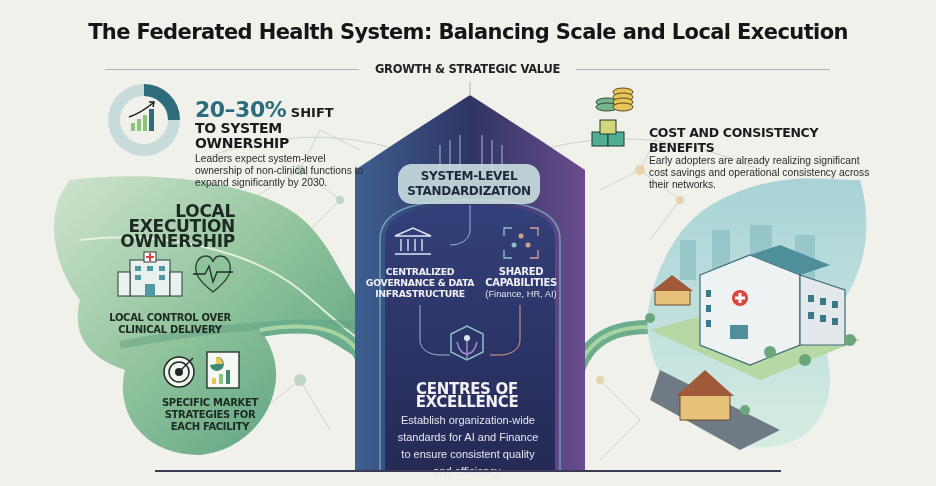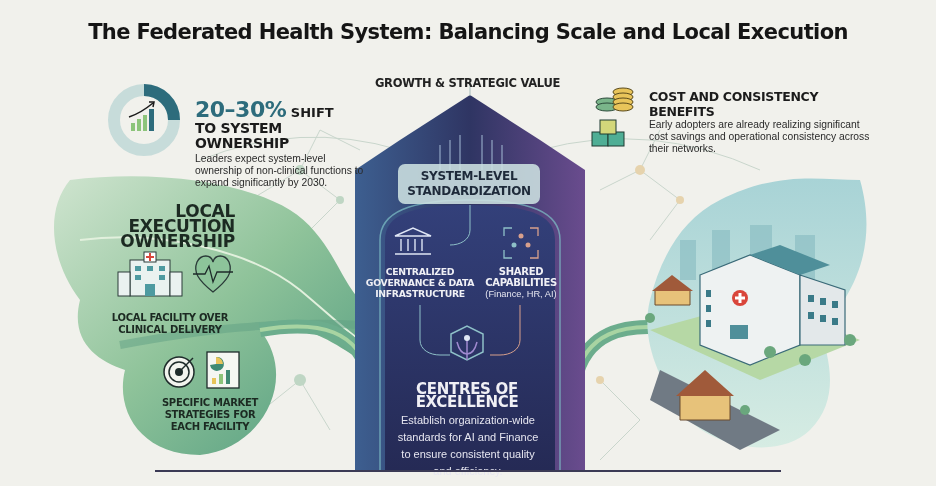--- a/index.html
+++ b/index.html
@@ -1,43 +1,43 @@
 <!DOCTYPE html>
 <html><head>
 <meta charset="utf-8">
 <style>
   * { box-sizing: border-box; margin: 0; padding: 0; }
   html, body { width: 936px; height: 486px; overflow: hidden; }
   body { background: #f1f1ec; font-family: "Liberation Sans", sans-serif; color: #1e1e1e; position: relative; }
 
   .title { position: absolute; top: 20px; left: 0; width: 936px; text-align: center; font-family: "DejaVu Sans", sans-serif; font-weight: bold; font-size: 21px; letter-spacing: -0.6px; color: #151515; }
-  .subtitle-row { position: absolute; top: 60px; left: 105px; width: 725px; height: 18px; display: flex; align-items: center; gap: 16px; flex-direction: column; }
+  .subtitle-row { position: absolute; top: 60px; left: 105px; width: 725px; height: 18px; display: flex; align-items: center; gap: 16px; }
   .subtitle-row .rule { flex: 1; height: 1px; background: #a7bcbb; }
   .subtitle { font-family: "DejaVu Sans", sans-serif; font-weight: bold; font-size: 11.5px; letter-spacing: -0.3px; color: #222; }
 
   .bg-svg { position: absolute; left: 0; top: 0; }
 
   .stat-block { position: absolute; left: 107px; top: 83px; width: 260px; height: 80px; }
   .stat-text { position: absolute; left: 88px; top: 16px; width: 180px; }
   .stat-big { font-family: "DejaVu Sans", sans-serif; font-weight: bold; font-size: 22px; color: #2d6c7c; letter-spacing: -0.5px; line-height: 22px; }
   .stat-shift { font-family: "DejaVu Sans", sans-serif; font-size: 13px; font-weight: bold; color: #1b1b1b; }
   .stat-head2 { font-family: "DejaVu Sans", sans-serif; font-weight: bold; font-size: 14px; color: #1b1b1b; line-height: 15px; letter-spacing: -0.3px; }
   .stat-desc { font-size: 10.3px; color: #2a2a2a; line-height: 12px; margin-top: 2px; }
 
   .cost-block { position: absolute; left: 592px; top: 85px; width: 300px; height: 80px; }
   .cost-text { position: absolute; left: 57px; top: 4px; width: 230px; }
-  .cost-head { font-family: "DejaVu Sans", sans-serif; font-weight: bold; font-size: 12.5px; line-height: 15px; color: #1b1b1b; letter-spacing: -0.3px; }
+  .cost-head { font-family: "DejaVu Sans", sans-serif; font-weight: bold; font-size: 12.5px; line-height: 15px; color: #1b1b1b; letter-spacing: -0.3px; margin-top: 36px; }
   .cost-desc { font-size: 10.3px; color: #2a2a2a; line-height: 12px; margin-top: 0; }
 
   .label-dark { position: absolute; font-family: "DejaVu Sans", sans-serif; font-weight: bold; text-align: center; color: #1c2a22; letter-spacing: -0.3px; }
   .local-exec { left: 95px; top: 204px; width: 140px; font-size: 17px; line-height: 15px; text-align: right; }
   .local-control { left: 100px; top: 312px; width: 140px; font-size: 10px; line-height: 12px; }
   .specific { left: 150px; top: 397px; width: 120px; font-size: 10px; line-height: 12px; }
 
-  .std-box { position: absolute; left: 398px; top: 164px; width: 142px; height: 40px; background: rgba(205,225,225,0.88); border-radius: 7px; text-align: center; font-family: "DejaVu Sans", sans-serif; font-weight: bold; font-size: 12px; line-height: 15px; padding-top: 5px; color: #1e2a3a; letter-spacing: -0.3px; }
+  .std-box { position: absolute; left: 398px; top: 164px; width: 142px; height: 40px; background: rgba(205,225,225,0.88); border-radius: 14px; text-align: center; font-family: "DejaVu Sans", sans-serif; font-weight: bold; font-size: 12px; line-height: 15px; padding-top: 5px; color: #1e2a3a; letter-spacing: -0.3px; }
   .label-light { position: absolute; font-family: "DejaVu Sans", sans-serif; font-weight: bold; text-align: center; color: #f0f0f5; letter-spacing: -0.3px; }
   .gov { left: 365px; top: 266px; width: 110px; font-size: 9.3px; line-height: 11px; }
   .shared { left: 476px; top: 266px; width: 90px; font-size: 10px; line-height: 11px; }
   .shared-sub { position: absolute; left: 476px; top: 289px; width: 90px; text-align: center; font-size: 9.3px; color: #e6e6f0; }
   .centres { left: 404px; top: 383px; width: 126px; font-size: 15px; line-height: 13px; }
   .centres-desc { position: absolute; left: 396px; top: 412px; width: 144px; text-align: center; font-size: 11px; line-height: 17px; color: #e6e6f0; }
 
   .bottom-rule { position: absolute; left: 155px; top: 470px; width: 626px; height: 2px; background: #3b3a55; }
 </style>
 </head>
@@ -265,21 +265,21 @@
 </div>
 
 <div class="cost-block">
   <div class="cost-text">
     <div class="cost-head">COST AND CONSISTENCY BENEFITS</div>
     <div class="cost-desc">Early adopters are already realizing significant cost savings and operational consistency across their networks.</div>
   </div>
 </div>
 
 <div class="label-dark local-exec">LOCAL EXECUTION OWNERSHIP</div>
-<div class="label-dark local-control">LOCAL FACILITY OVER CLINICAL DELIVERY</div>
+<div class="label-dark local-control">LOCAL CONTROL OVER CLINICAL DELIVERY</div>
 <div class="label-dark specific">SPECIFIC MARKET STRATEGIES FOR EACH FACILITY</div>
 
 <div class="std-box">SYSTEM-LEVEL STANDARDIZATION</div>
 <div class="label-light gov">CENTRALIZED GOVERNANCE &amp; DATA INFRASTRUCTURE</div>
 <div class="label-light shared">SHARED CAPABILITIES</div>
 <div class="shared-sub">(Finance, HR, AI)</div>
 <div class="label-light centres">CENTRES OF EXCELLENCE</div>
 <div class="centres-desc">Establish organization-wide standards for AI and Finance to ensure consistent quality and efficiency.</div>
 
 <div class="bottom-rule"></div>

